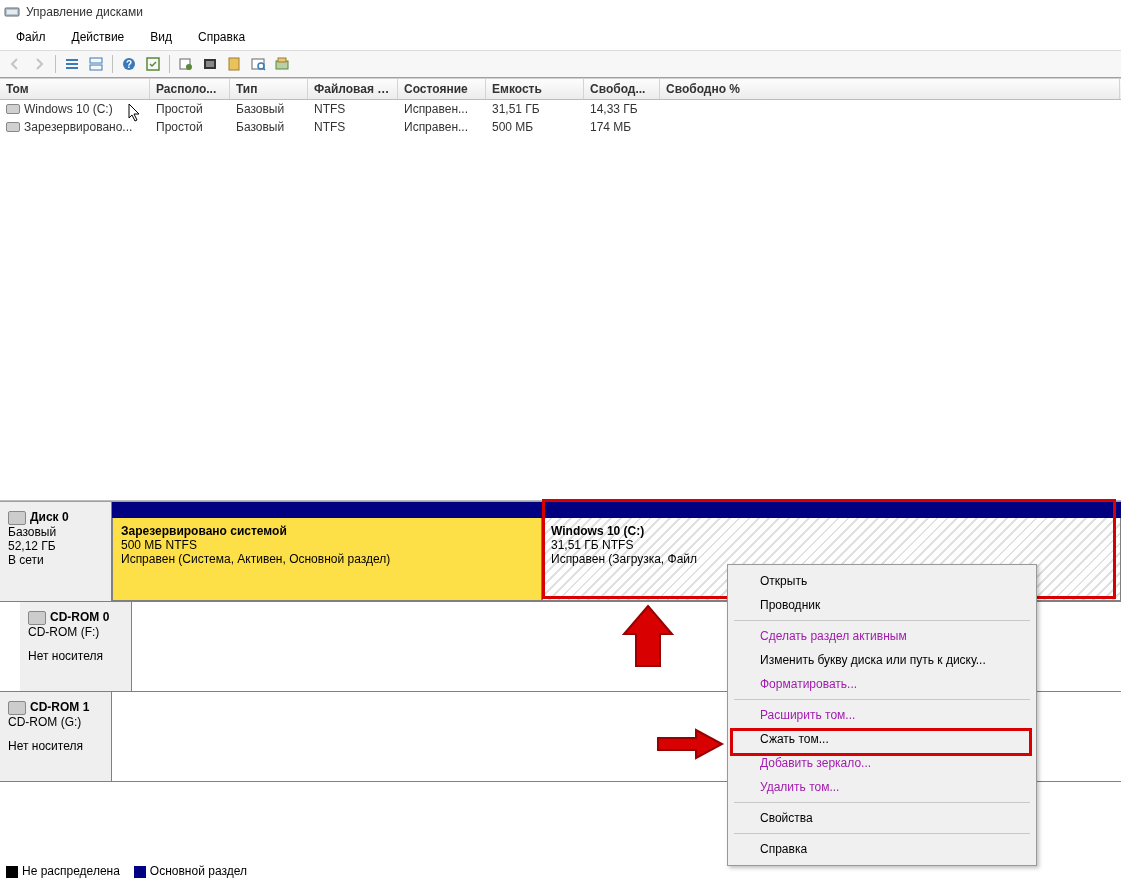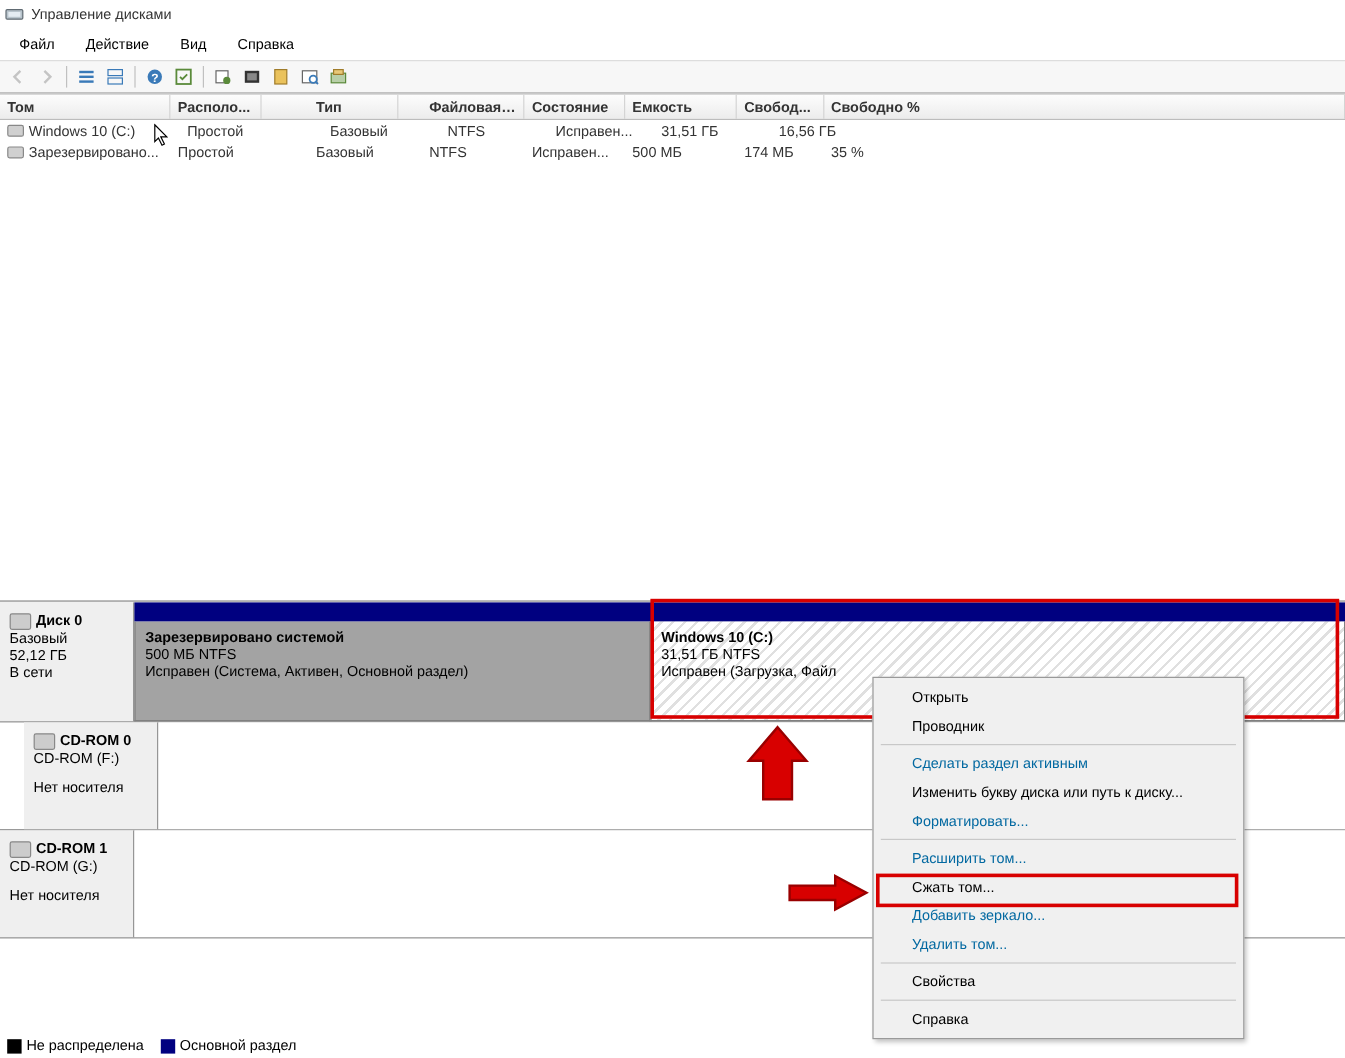--- a/index.html
+++ b/index.html
@@ -21,46 +21,46 @@
   .tb-sep { width: 1px; height: 18px; background: #c0c0c0; margin: 0 3px; }
   .tb-btn svg { width: 16px; height: 16px; }
 
   
   .listview { border-bottom:1px solid #bbb; }
   .colhead { display:flex; background: linear-gradient(#fdfdfd,#ececec); border-top:1px solid #d0d0d0; border-bottom: 1px solid #bcbcbc; height:22px;font-weight:bold; }
   .col { padding: 3px 6px; border-right: 1px solid #d4d4d4; white-space: nowrap; overflow: hidden; text-overflow: ellipsis; font-size: 12px; color:#333; }
   .row { display:flex; height:18px; align-items:center; }
   .row .col { border-right: 1px solid transparent; }
   .vol-icon { width:14px; height:10px; display:inline-block; background:#d0d0d0; border:1px solid #888; border-radius:2px; margin-right:4px; vertical-align:middle; position:relative; top:-1px;}
-  .c0{width:150px;} .c1{width:80px;} .c2{width:78px;margin-left:39px;} .c3{width:90px;margin-left:20px;} .c4{width:88px;} .c5{width:98px;} .c6{width:76px;} .c7{width:460px;}
+  .c0{width:150px;} .c1{width:80px;} .c2{width:78px;} .c3{width:90px;} .c4{width:88px;} .c5{width:98px;} .c6{width:76px;} .c7{width:460px;}
 
   .list-area { height: 400px; background:#fff; }
 
   
   .graph { border-top: 1px solid #a0a0a0; }
   .disk-row { display:flex; border-bottom: 1px solid #808080; background:#fff;justify-content:flex-end; }
   .disk-label { width:112px; padding:8px 8px; background:#efefef; border-right:1px solid #808080; }
   .disk-label .dn { font-weight:bold; }
   .disk-label .di { width:18px; height:14px; display:inline-block; background:#ccc; border:1px solid #888; margin-right:4px; vertical-align:middle; border-radius:2px;}
   .drive-lane { flex:1; display:flex; flex-direction:column; }
   .stripe { height:16px; background:#000080; }
   .parts { flex:1; display:flex; }
-  .part { border:1px solid #808080; border-top:none; padding:6px 8px; position:relative; background:#a3a3a3; }
+  .part { border:1px solid #808080; border-top:none; padding:6px 8px; position:relative; background:#fde047; }
   .part .pt { font-weight:bold; }
   .part.hatched { background: repeating-linear-gradient(135deg,#fff,#fff 5px,#e0e0e0 5px,#e0e0e0 7px); }
   .red-box { position:absolute; border:3px solid #d80000; pointer-events:none; }
 
   .cd-row { display:flex; border-bottom:1px solid #808080; }
   .cd-row .disk-label { background:#efefef; }
   .cd-lane { flex:1; border-left:none; background:#fff; }
 
   
   .context-menu { position:absolute; background:#f0f0f0; border:1px solid #999; box-shadow:2px 2px 4px rgba(0,0,0,.25); width:310px; padding:4px; z-index:50;}
   .ctx-item { padding:5px 12px 5px 28px; white-space:nowrap; cursor:default; }
-  .ctx-item.disabled { color:#0369a1; }
+  .ctx-item.disabled { color:#a21caf; }
   .ctx-sep { height:1px; background:#c8c8c8; margin:3px 2px; }
   .ctx-highlight-box { position:absolute; border:3px solid #d80000; pointer-events:none; }
 
   
   .legend { position:absolute; left:6px; bottom:4px; display:flex; gap:14px; align-items:center; font-size:12px; }
   .swatch { width:12px; height:12px; display:inline-block; margin-right:4px; vertical-align:middle; }
   .sw-black{background:#000;} .sw-navy{background:#000080;}
 
   
   .anno { position:absolute; z-index:40; }
@@ -170,31 +170,30 @@
     <div class="col c7">Свободно %</div>
   </div>
   <div class="list-area">
     <div class="row">
       <div class="col c0"><span class="vol-icon"></span><span>Windows 10 (C:)</span></div>
       <div class="col c1">Простой</div>
       <div class="col c2">Базовый</div>
       <div class="col c3">NTFS</div>
       <div class="col c4">Исправен...</div>
       <div class="col c5">31,51 ГБ</div>
-      <div class="col c6">16,56 ГБ</div>
+      <div class="col c6">14,33 ГБ</div>
     </div>
     <div class="row">
       <div class="col c0"><span class="vol-icon"></span><span>Зарезервировано...</span></div>
       <div class="col c1">Простой</div>
       <div class="col c2">Базовый</div>
       <div class="col c3">NTFS</div>
       <div class="col c4">Исправен...</div>
       <div class="col c5">500 МБ</div>
       <div class="col c6">174 МБ</div>
-      <div class="col c7">35 %</div>
     </div>
   </div>
 </div>
 
 <div class="graph">
 
   <div class="disk-row" style="height:100px;">
     <div class="disk-label">
       <div><span class="di"></span><span class="dn">Диск 0</span></div>
       <div>Базовый</div>

